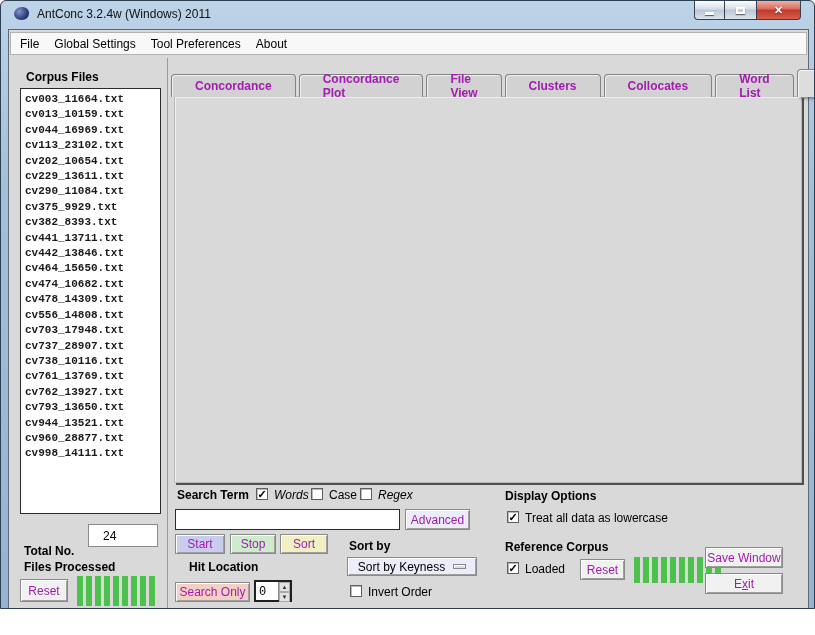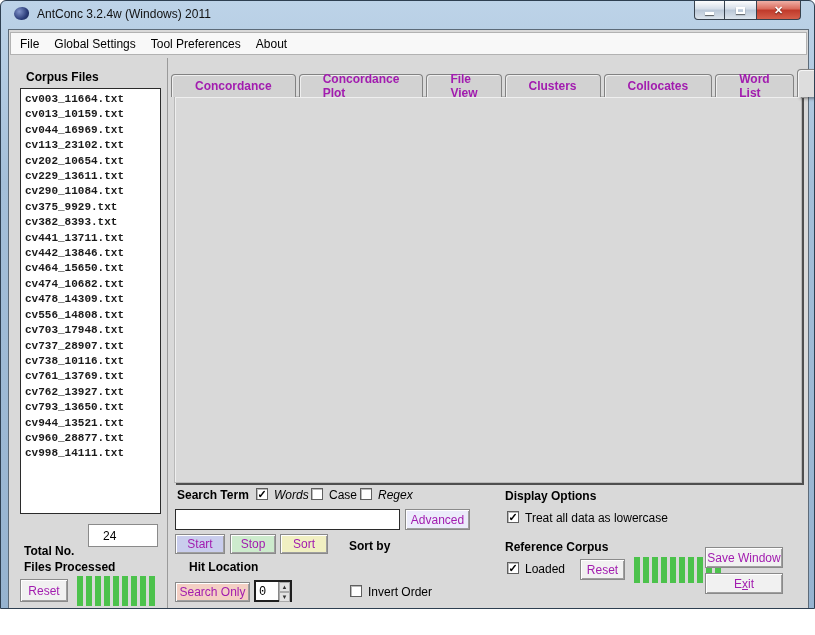--- a/index.html
+++ b/index.html
@@ -378,20 +378,24 @@
     <div class="btn" style="left:166px; top:552px; width:75px; height:20px; background:#f4cfc4;">Search Only</div>
     <div class="spinner">
       <div class="spin-val">0</div>
       <div class="spin-btns">
         <div>▲</div>
         <div>▼</div>
       </div>
     </div>
 
     <div class="blabel" style="left:340px; top:509px;">Sort by</div>
+    <div class="dropdown">
+      <span>Sort by Keyness</span>
+      <div class="dd-indicator"></div>
+    </div>
     <div class="checkbox" style="left:341px; top:555px;"></div>
     <div class="cblabel" style="left:359px; top:555px;">Invert Order</div>
 
     <div class="blabel" style="left:496px; top:459px;">Display Options</div>
     <div class="checkbox" style="left:498px; top:481px;">✓</div>
     <div class="cblabel" style="left:516px; top:481px;">Treat all data as lowercase</div>
 
     <div class="blabel" style="left:496px; top:510px;">Reference Corpus</div>
     <div class="checkbox" style="left:498px; top:532px;">✓</div>
     <div class="cblabel" style="left:516px; top:532px;">Loaded</div>

